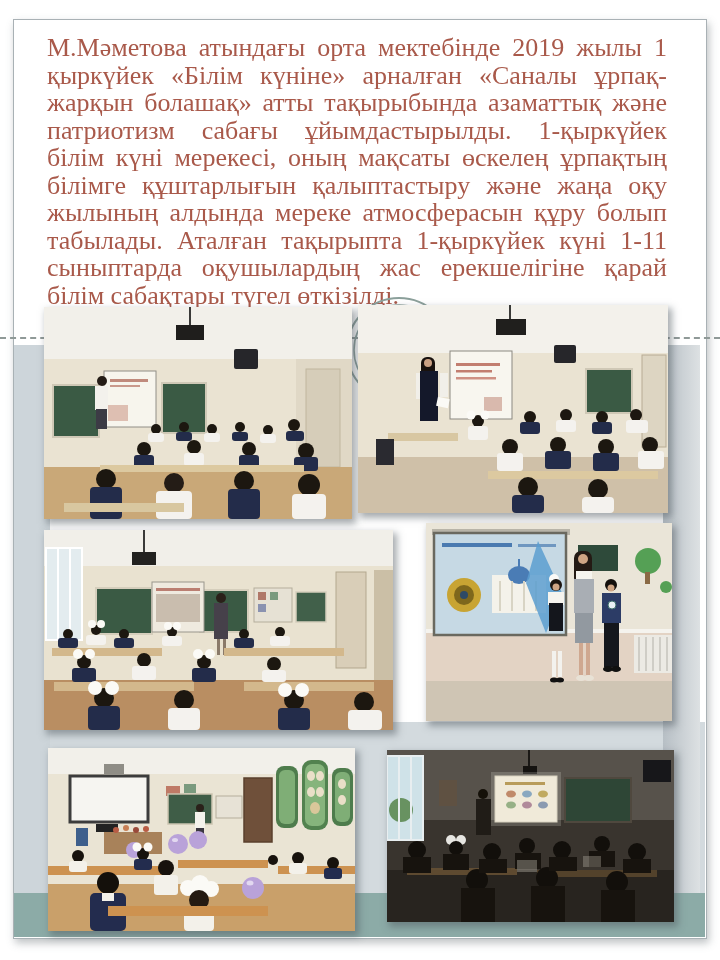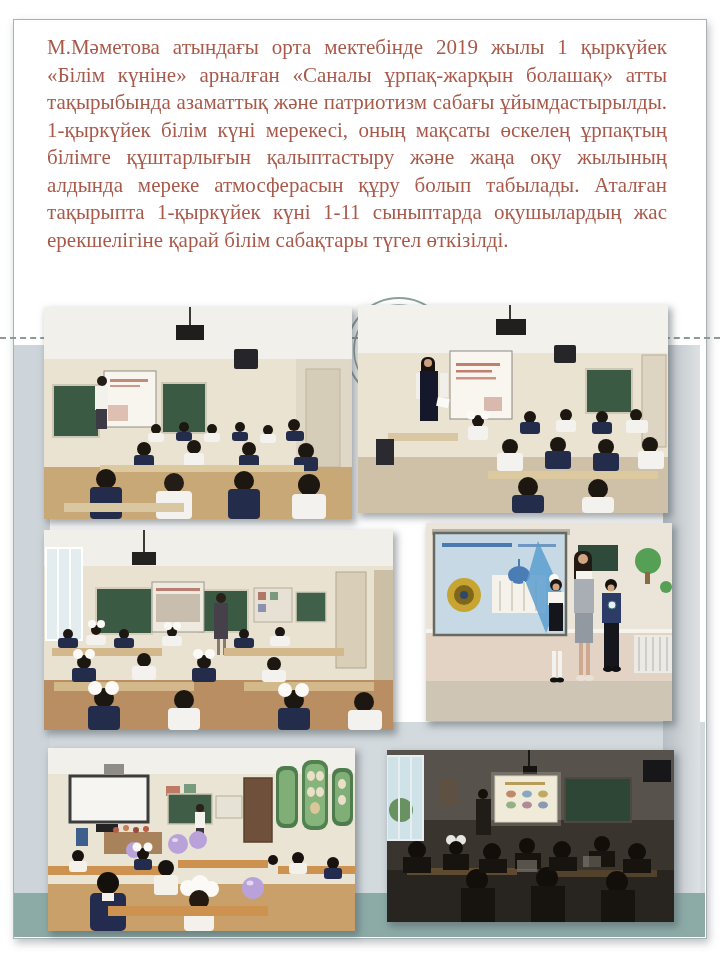--- a/index.html
+++ b/index.html
@@ -1,21 +1,21 @@
 <!DOCTYPE html>
 <html><head>
 <meta charset="utf-8">
 <style>
   html,body{margin:0;padding:0;background:#ffffff;}
   .canvas{position:relative;width:720px;height:960px;background:#ffffff;overflow:hidden;
           font-family:"Liberation Serif", serif;}
   .page{position:absolute;left:13px;top:19px;width:692px;height:918px;background:#ffffff;
         border:1px solid #a9b1b5;box-shadow:2px 4px 8px rgba(110,120,125,.45);}
   .para{position:absolute;left:47px;top:34px;width:620px;margin:0;
-        font-size:21px;line-height:27.5px;text-align:justify;color:#a9594a;z-index:1;}
+        font-size:26px;line-height:27.5px;text-align:justify;color:#a9594a;z-index:1;}
   .panel{position:absolute;left:14px;top:722px;width:691px;height:171px;background:#d3dade;z-index:1;}
   .bar-left{position:absolute;left:14px;top:345px;width:36px;height:548px;background:#cdd5da;z-index:2;}
   .bar-right{position:absolute;left:663px;top:345px;width:37px;height:548px;
              background:linear-gradient(90deg,#b7bfc5,#dde1e3);z-index:2;}
   .bar-bottom{position:absolute;left:14px;top:893px;width:691px;height:44px;background:#8caba7;z-index:2;}
   .dashed{position:absolute;left:0;top:337px;width:720px;height:0;border-top:2px dashed #8f9997;z-index:2;}
   .ring{position:absolute;left:343px;top:294px;z-index:2;}
   .photo{position:absolute;margin:0;padding:0;background:#e8e6e0;z-index:3;
          box-shadow:3px 4px 7px 1px rgba(80,90,95,.5);}
   .photo svg{display:block;width:100%;height:100%;}

